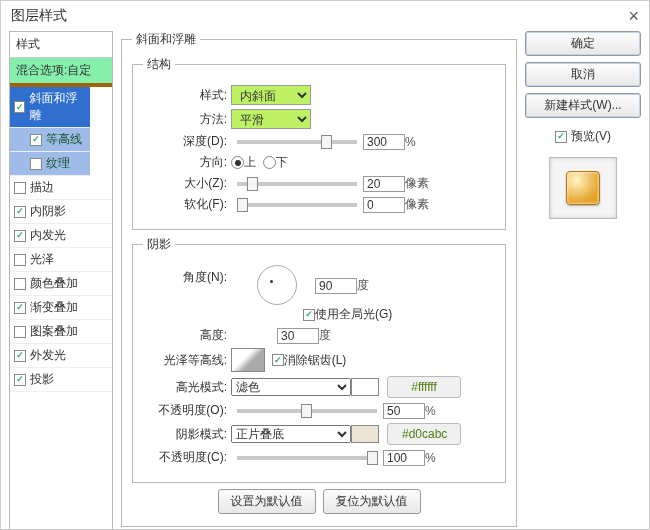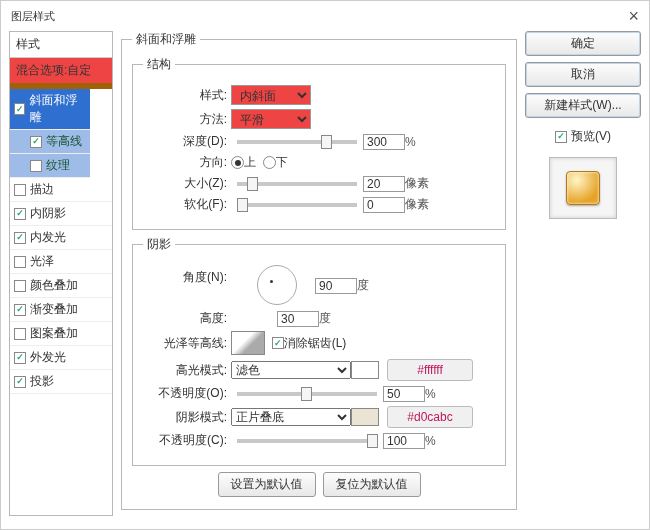--- a/index.html
+++ b/index.html
@@ -1,58 +1,58 @@
 <!DOCTYPE html>
 <html><head>
 <meta charset="utf-8">
 <style>
 *{box-sizing:border-box;margin:0;padding:0;font-family:"Microsoft YaHei",Arial,sans-serif;font-size:12px;color:#333}
 body{background:#fff;width:650px;height:530px;position:relative;border:1px solid #ccc}
 .titlebar{height:30px;display:flex;align-items:center;padding:0 10px;justify-content:space-between}
-.title{font-size:11px}
+.title{font-size:14px}
 .close{font-size:18px;cursor:pointer;color:#555}
 .main{display:flex;padding:0 8px 8px 8px;gap:8px}
 .styles-panel{width:104px;border:1px solid #b8b8b8}
 .styles-head{padding:4px 6px;border-bottom:1px solid #ccc}
-.blend{background:#ef4444;padding:4px 6px;border-bottom:6px solid #a16207}
+.blend{background:#86efac;padding:4px 6px;border-bottom:4px solid #a16207}
 .style-item{display:flex;align-items:center;padding:3px 4px;gap:4px;border-bottom:1px solid #eee}
 .style-item.sel{background:#2f6fcf;color:#fff}
 .style-item.sel span{color:#fff}
 .style-item.sub.sel{background:#9fbce8}
 .style-item.sub.sel span{color:#14532d}
 .style-item.sub{padding-left:20px}
 .chk{width:12px;height:12px;border:1px solid #888;background:#fff;display:inline-flex;align-items:center;justify-content:center;font-size:9px;line-height:1}
 .chk.on::after{content:"✓";color:#2a6;font-weight:bold}
 .mid{flex:1;position:relative}
 fieldset{border:1px solid #b8b8b8;padding:8px 10px 12px 10px;margin-bottom:6px}
 legend{padding:0 4px;color:#333}
 .row{display:flex;align-items:center;margin:4px 0;gap:0}
 .lbl{width:88px;text-align:right;padding-right:4px}
-select.sel,input.combo{border:1px solid #999;background:#ef4444;padding:2px 4px;height:20px}
+select.sel,input.combo{border:1px solid #999;background:#bef264;padding:2px 4px;height:20px}
 .sel{width:80px}
 .combo{width:120px}
 .slider{flex:1;max-width:120px;height:4px;background:#c8c8c8;position:relative;margin:0 6px}
 .slider::after{content:"";position:absolute;width:9px;height:12px;background:#f5f5f5;border:1px solid #888;top:-5px;left:var(--p,35%)}
 .num{width:42px;border:1px solid #999;padding:2px 3px;text-align:left;height:16px}
 .unit{color:#555}
 .radio{width:13px;height:13px;border:1px solid #888;border-radius:50%;display:inline-flex;align-items:center;justify-content:center}
 .radio.on::after{content:"";width:6px;height:6px;background:#333;border-radius:50%}
 .anglebox{width:40px;height:40px;border:1px solid #aaa;border-radius:50%;position:relative;margin-left:26px;margin-right:6px}
 .anglebox::after{content:"";position:absolute;width:3px;height:3px;background:#333;border-radius:50%;left:12px;top:14px}
 .curve{width:34px;height:24px;border:1px solid #888;background:linear-gradient(135deg,#fff 40%,#aaa 60%);}
 .swatch{width:28px;height:18px;border:1px solid #888;background:#fff}
 .swatch.b{background:#ebe3d4}
 .btn{border:1px solid #999;background:linear-gradient(#fdfdfd,#e8e8e8);padding:3px 12px;border-radius:3px;cursor:pointer}
 .right{width:116px;display:flex;flex-direction:column;gap:6px}
 .right .btn{width:116px;text-align:center;box-shadow:0 0 0 1px #c0d4ee inset}
 .prevrow{display:flex;align-items:center;gap:4px;margin-top:4px;justify-content:center}
 .preview{width:68px;height:62px;border:1px solid #bbb;margin:6px auto 0;display:flex;align-items:center;justify-content:center;background:#f5f5f5;box-shadow:inset 0 0 4px #ccc}
 .pv-inner{width:34px;height:34px;background:radial-gradient(circle at 30% 25%,#fff6c8,#e6a328 70%);border:1px solid #b07a1a;border-radius:4px;box-shadow:inset 0 0 3px #fff,0 1px 2px #aaa}
 .btns-bottom{display:flex;gap:7px;justify-content:center;margin-top:2px}
-.colorcode{border:1px solid #bbb;background:#f0f0f0;border-radius:3px;padding:3px 14px;margin-left:8px;color:#be185d;width:86px;text-align:center}
+.colorcode{border:1px solid #bbb;background:#f0f0f0;border-radius:3px;padding:3px 14px;margin-left:8px;color:#4d7c0f;width:74px;text-align:center}
 </style>
 </head>
 <body>
 
 <div class="titlebar">
   <span class="title">图层样式</span>
   <span class="close">×</span>
 </div>
 
 <div class="main">
@@ -148,20 +148,24 @@
       <fieldset>
         <legend>阴影</legend>
         <div class="row" style="align-items:flex-start">
           <span class="lbl" style="padding-top:4px">角度(N):</span>
           <div class="anglebox"></div>
           <div>
             <div class="row" style="margin:12px">
                 <input class="num" value="90" style="">
                 <span class="unit">度</span>
               </div>
+            <div class="row" style="margin:3px 0 0 0">
+                <span class="chk on"></span>
+                <span>使用全局光(G)</span>
+              </div>
           </div>
         </div>
         <div class="row">
             <span class="lbl">高度:</span>
             <span style="width:46px"></span>
             <input class="num" value="30" style="">
             <span class="unit">度</span>
           </div>
         <div class="row"><span class="lbl">光泽等高线:</span><span class="curve"></span>&nbsp;&nbsp;<span class="chk on"></span><span>消除锯齿(L)</span></div>
         <div class="row">

